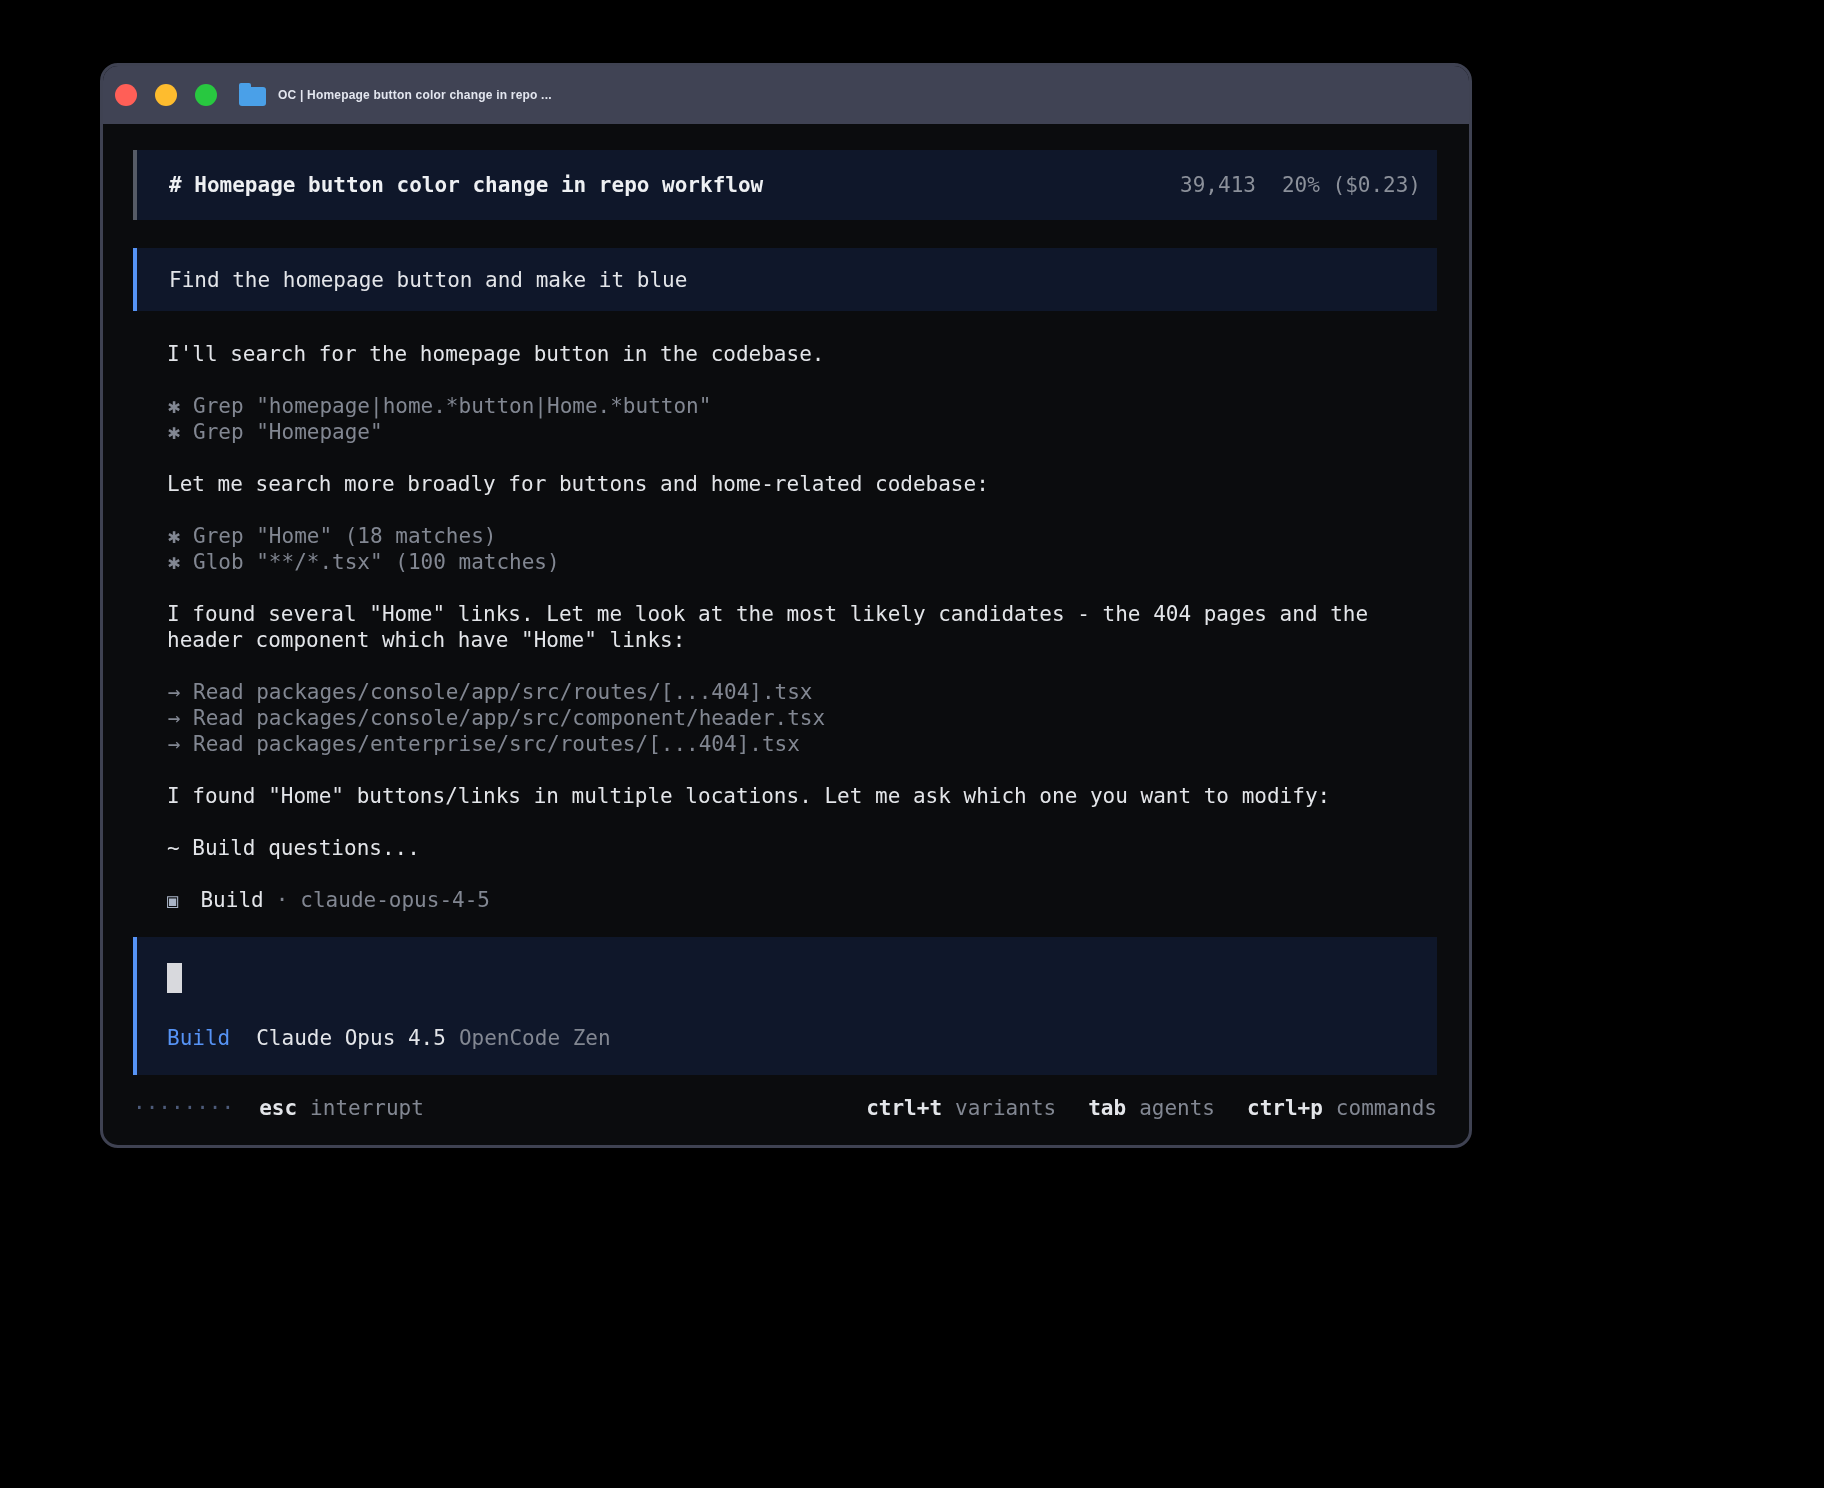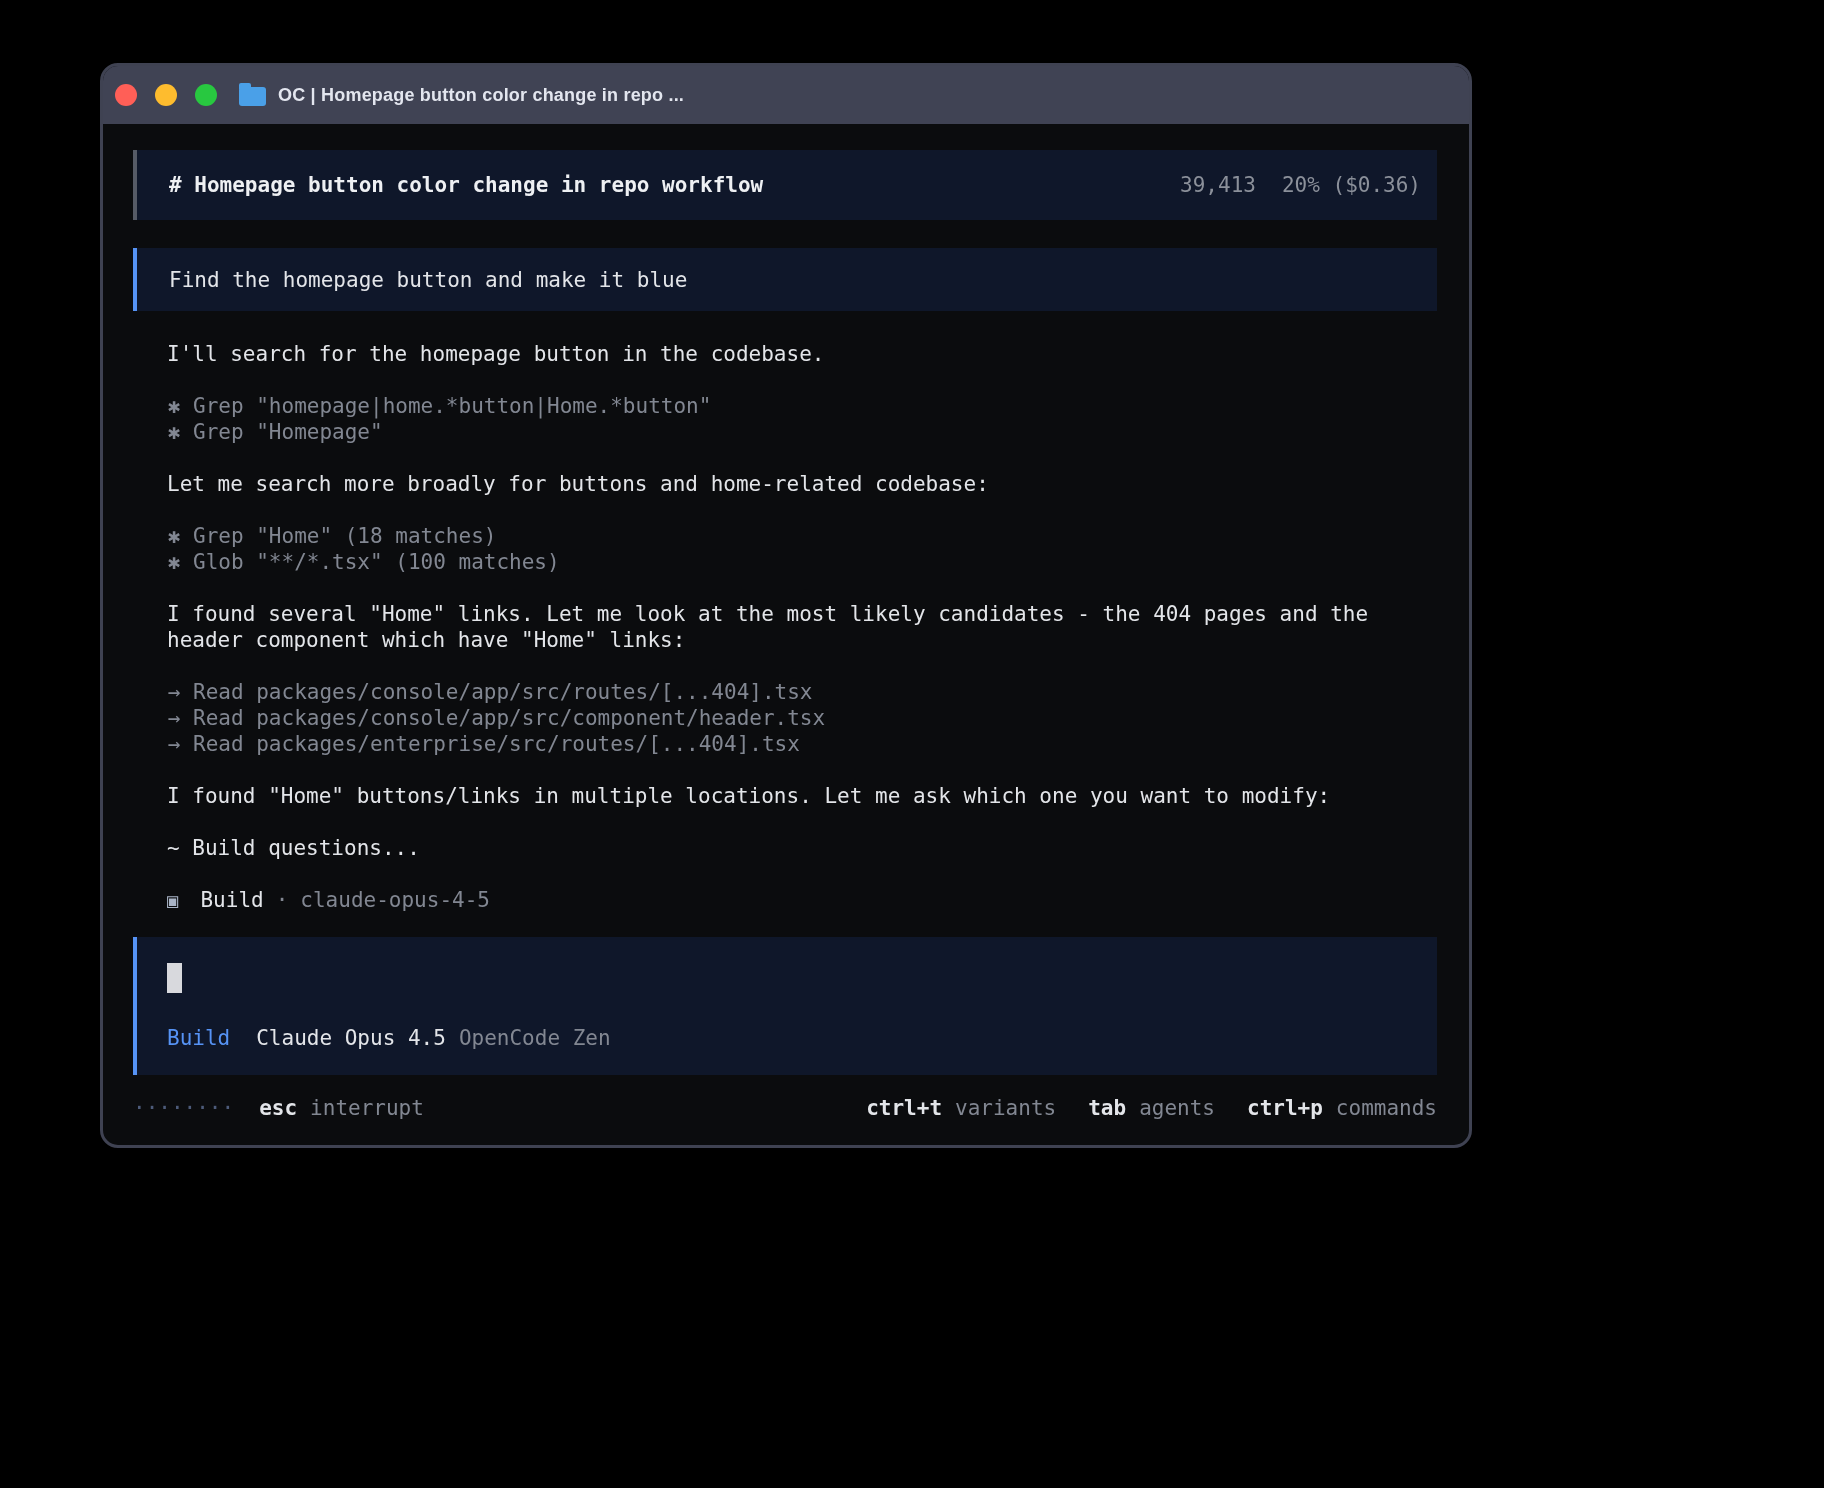--- a/index.html
+++ b/index.html
@@ -20,21 +20,21 @@
     font-family:"Liberation Sans", sans-serif;
   }
   .traffic { display:flex; gap:18px; }
   .tl { width:22px; height:22px; border-radius:50%; display:inline-block; }
   .tl.red    { background:#ff5f57; }
   .tl.yellow { background:#febc2e; }
   .tl.green  { background:#28c840; }
   .title-group { display:flex; align-items:center; margin-left:22px; }
   .folder-icon { width:27px; height:19px; background:#4aa0e8; border-radius:3px; position:relative; margin-right:12px; margin-top:2px; }
   .folder-icon::before { content:""; position:absolute; top:-4px; left:0; width:12px; height:6px; background:#4aa0e8; border-radius:2px 2px 0 0; }
-  .win-title { font-size:18px; font-weight:bold; color:#e3e6ef; letter-spacing:.2px; }
+  .win-title { font-size:12px; font-weight:bold; color:#e3e6ef; letter-spacing:.2px; }
 
   
   .term {
     flex:1; display:flex; flex-direction:column;
     padding:26px 32px 24px 30px; overflow:hidden;
     font-size:21px; line-height:26px;
   }
 
   .block { background:#0f172a; border-left:4px solid #565b66; }
 
@@ -97,21 +97,21 @@
       <span class="folder-icon"></span>
       <span class="win-title">OC | Homepage button color change in repo ...</span>
     </div>
   </div>
 
   <div class="term">
 
     <div class="block header-block">
       <span class="session-title"># Homepage button color change in repo workflow</span>
       <span class="session-stats">
-        <span class="stat">39,413</span><span class="stat stat2">20% ($0.36)</span>
+        <span class="stat">39,413</span><span class="stat stat2">20% ($0.23)</span>
       </span>
     </div>
 
     <div class="block user-block">
       <span class="user-text">Find the homepage button and make it blue</span>
     </div>
 
     <div class="transcript">
 
       <div class="group">

